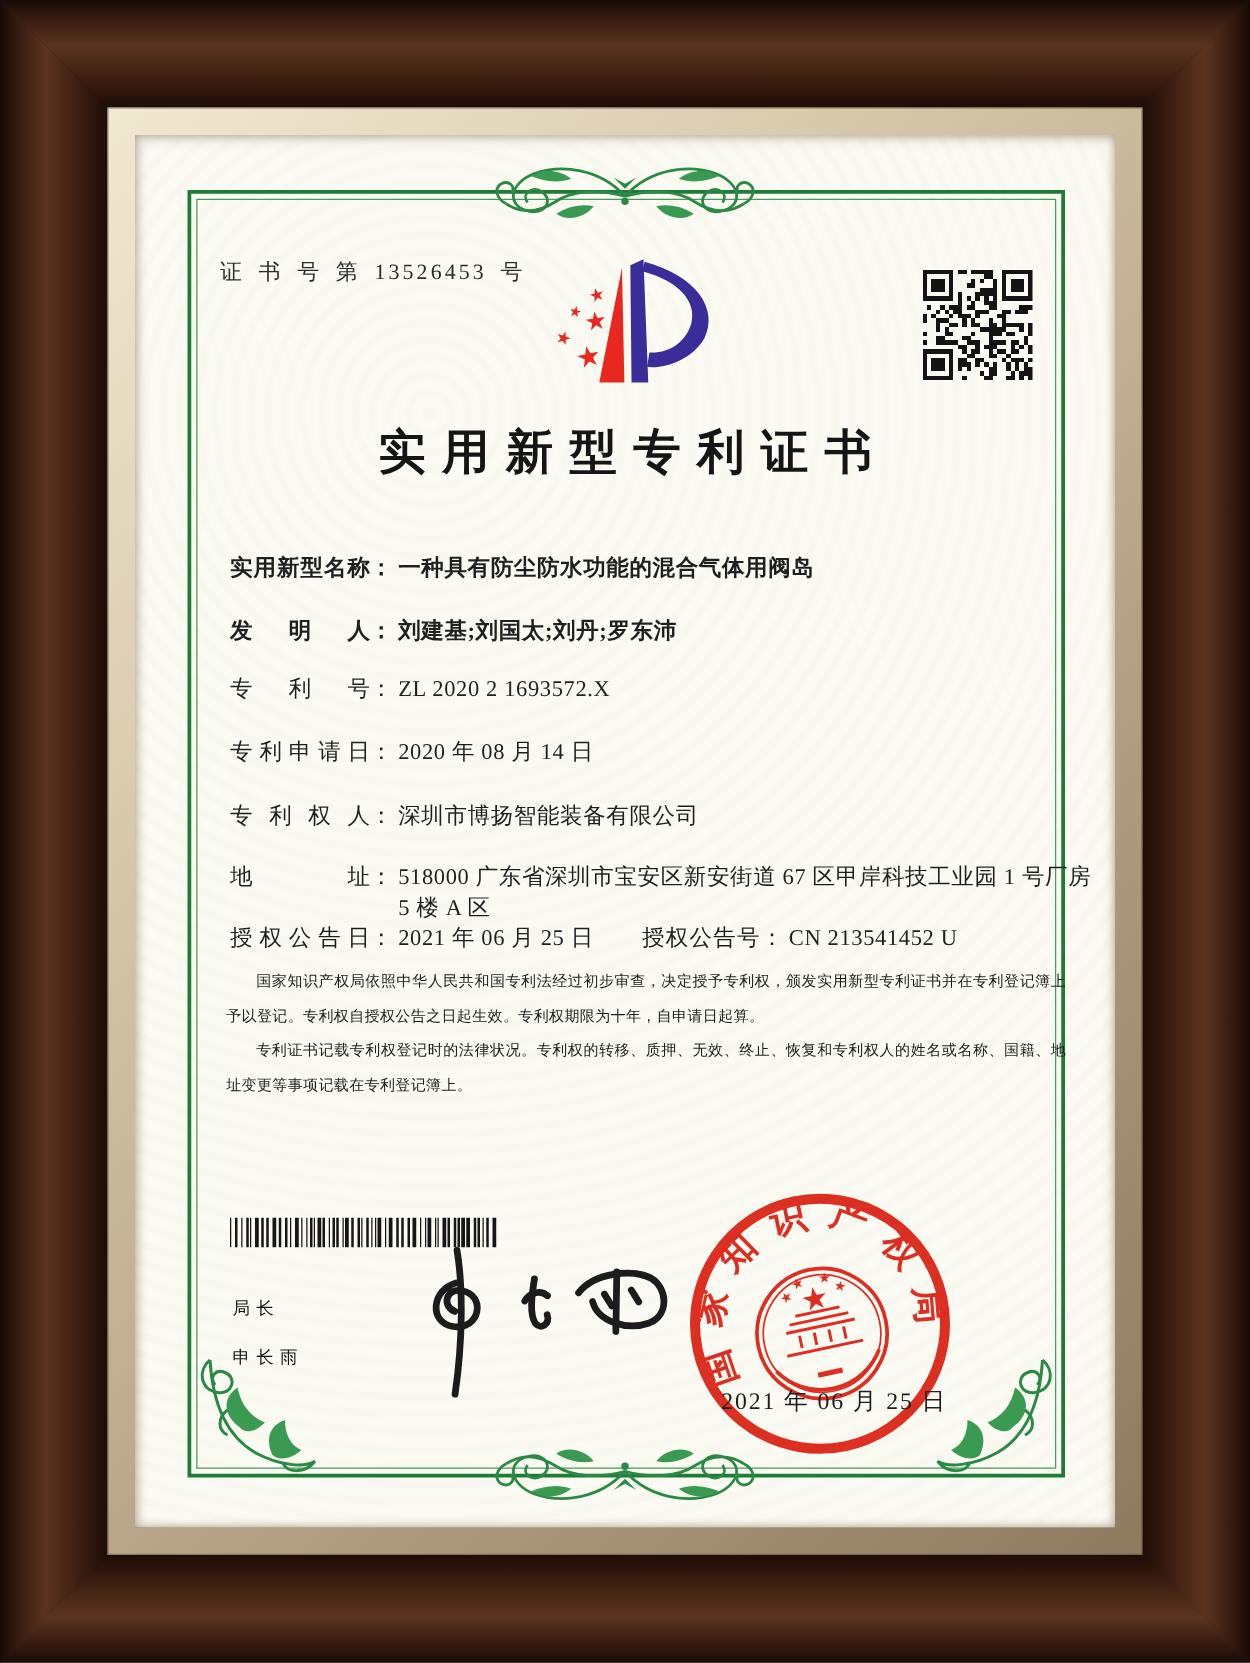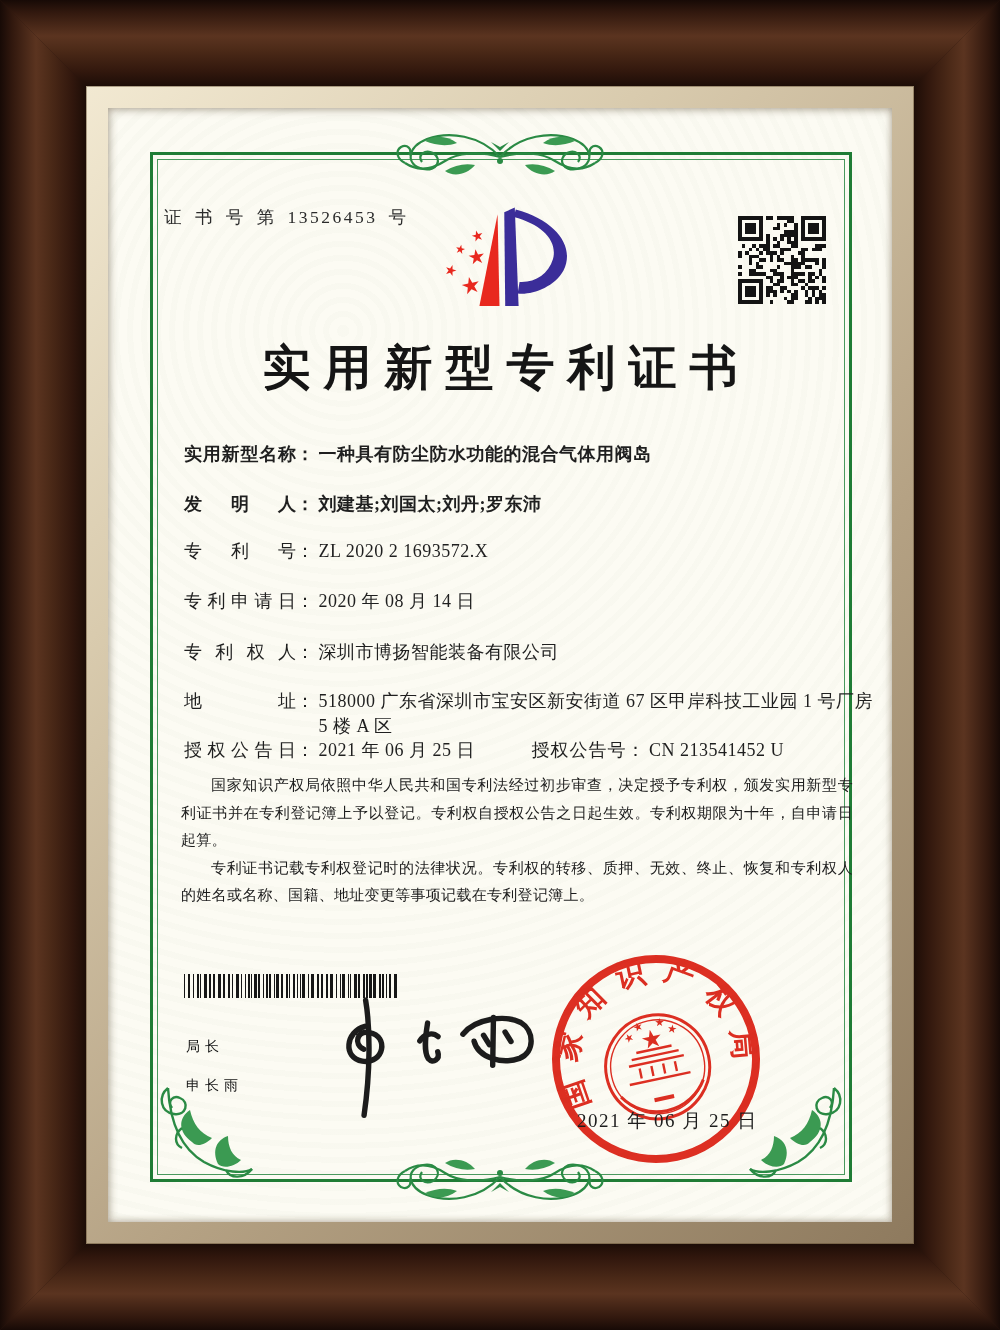--- a/index.html
+++ b/index.html
@@ -27,35 +27,35 @@
     box-shadow:inset 0 2px 10px rgba(80,60,35,.28),inset 2px 0 8px rgba(80,60,35,.18),inset -1px -1px 6px rgba(80,60,35,.15);}
   
   .gborder{position:absolute;left:42px;right:40px;top:44px;bottom:40px;border:3px solid #1f7c35;}
   .gborder-inner{position:absolute;inset:4px;border:1px solid #49995d;}
   .ornament{position:absolute;color:#2a8a44;}
   .orn-topc{left:50%;top:18px;transform:translateX(-50%);}
   .orn-botc{left:50%;bottom:14px;transform:translateX(-50%) rotate(180deg);}
   .orn-bl{left:40px;bottom:36px;}
   .orn-br{right:38px;bottom:36px;transform:scaleX(-1);}
   
-  .cert-no{position:absolute;left:56px;top:97px;font-size:17.5px;letter-spacing:2.5px;word-spacing:4px;color:#2b2b2b;}
+  .cert-no{position:absolute;left:68px;top:97px;font-size:17.5px;letter-spacing:2.5px;word-spacing:4px;color:#2b2b2b;}
   .logo{position:absolute;left:316px;top:80px;width:172px;height:146px;}
   .qr{position:absolute;left:630px;top:108px;width:88px;height:88px;}
-  .title{position:absolute;left:0;right:0;top:228px;text-align:center;font-size:48px;font-weight:700;
+  .title{position:absolute;left:0;right:0;top:228px;text-align:center;font-size:38px;font-weight:700;
          letter-spacing:13px;text-indent:13px;color:#151515;}
   .fields{position:absolute;left:76px;top:330px;width:660px;font-size:18px;color:#1f1f1f;}
   .frow{position:absolute;left:0;white-space:nowrap;line-height:25px;}
   .r1{top:4px;font-weight:bold;} .r2{top:54px;font-weight:bold;} .r3{top:101px;} .r4{top:151px;} .r5{top:202px;} .r6{top:251px;} .r7{top:300px;}
   .flabel{display:inline-block;width:112px;text-align:justify;text-align-last:justify;vertical-align:top;}
   .fcolon{display:inline-block;vertical-align:top;}
   .fvalue{display:inline-block;vertical-align:top;letter-spacing:.5px;}
   .frow.addr .fvalue{white-space:normal;width:556px;}
-  .pair2{margin-left:52px;}
+  .pair2{margin-left:34px;}
   .pair2 .flabel2{letter-spacing:1px;}
-  .paras{position:absolute;left:73px;top:664px;width:672px;font-size:15px;line-height:27.5px;
+  .paras{position:absolute;left:73px;top:664px;width:672px;font-size:12px;line-height:27.5px;
          color:#1c1c1c;letter-spacing:.3px;text-align:justify;}
   .paras p{margin:0;text-indent:2em;}
   .barcode{position:absolute;left:76px;top:866px;width:214px;height:24px;}
   .signer{position:absolute;left:78px;top:930px;font-family:"Liberation Sans","DejaVu Sans",sans-serif;
           font-size:14px;font-weight:400;letter-spacing:5px;color:#141414;}
   .signer .line2{margin-top:21px;}
   .signature{position:absolute;left:206px;top:882px;width:250px;height:130px;}
   .seal{position:absolute;left:438px;top:841px;width:220px;height:220px;transform:rotate(-12deg);opacity:.95;
         mix-blend-mode:multiply;}
   .seal-date{position:absolute;left:469px;top:1000px;font-size:19px;letter-spacing:1.5px;color:#1d1d1d;}

